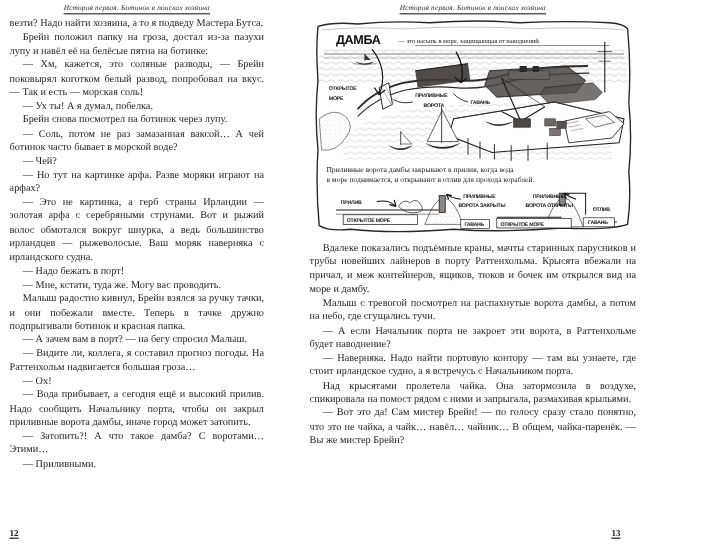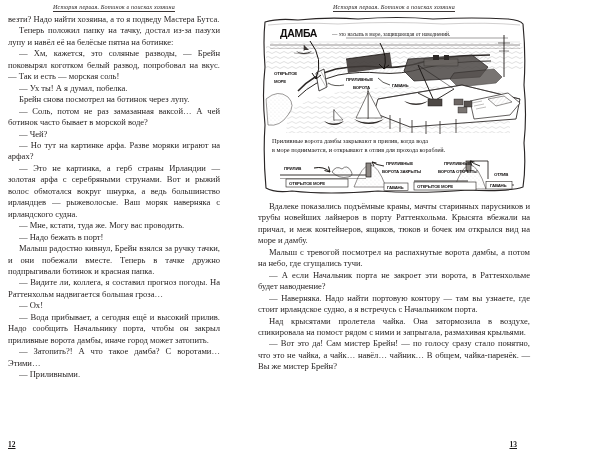--- a/index.html
+++ b/index.html
@@ -116,31 +116,32 @@
 <div class="spread">
 
   <div class="page page-left">
 
     <div class="runhead">
       <span>История первая. Ботинок в поисках хозяина</span>
     </div>
 
     <div class="body-col">
       <p class="noind">везти? Надо найти хозяина, а то я подведу Мастера Бутса.</p>
-      <p class="ind">Теперь положил папку на тачку, достал из-за пазухи лупу и навёл её на белёсые пятна на ботинке:</p>
+      <p class="ind">Брейн положил папку на гроза, достал из-за пазухи лупу и навёл её на белёсые пятна на ботинке:</p>
       <p class="ind">— Хм, кажется, это соляные разводы, — Брейн поковырял коготком белый развод, попробовал на вкус. — Так и есть — морская соль!</p>
       <p class="ind">— Ух ты! А я думал, побелка.</p>
       <p class="ind">Брейн снова посмотрел на ботинок через лупу.</p>
       <p class="ind">— Соль, потом не раз замазанная ваксой… А чей ботинок часто бывает в морской воде?</p>
       <p class="ind">— Чей?</p>
       <p class="ind">— Но тут на картинке арфа. Разве моряки играют на арфах?</p>
       <p class="ind">— Это не картинка, а герб страны Ирландии — золотая арфа с серебряными струнами. Вот и рыжий волос обмотался вокруг шнурка, а ведь большинство ирландцев — рыжеволосые. Ваш моряк наверняка с ирландского судна.</p>
+      <p class="ind">— Надо бежать в порт!</p>
       <p class="ind">— Мне, кстати, туда же. Могу вас проводить.</p>
-      <p class="ind">— Надо бежать в порт!</p>
       <p class="ind">Малыш радостно кивнул, Брейн взялся за ручку тачки, и они побежали вместе. Теперь в тачке дружно подпрыгивали ботинок и красная папка.</p>
+      <p class="ind">— А зачем вам в порт? — на бегу спросил Малыш.</p>
       <p class="ind">— Видите ли, коллега, я составил прогноз погоды. На Раттенхольм надвигается большая гроза…</p>
       <p class="ind">— Ох!</p>
       <p class="ind">— Вода прибывает, а сегодня ещё и высокий прилив. Надо сообщить Начальнику порта, чтобы он закрыл приливные ворота дамбы, иначе город может затопить.</p>
       <p class="ind">— Затопить?! А что такое дамба? С воротами… Этими…</p>
       <p class="ind">— Приливными.</p>
     </div>
 
     <div class="folio folio-left">12</div>
   </div>
 

